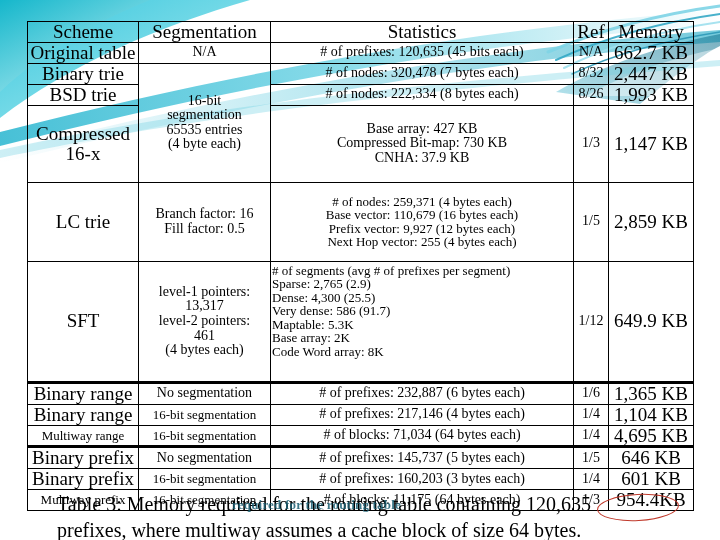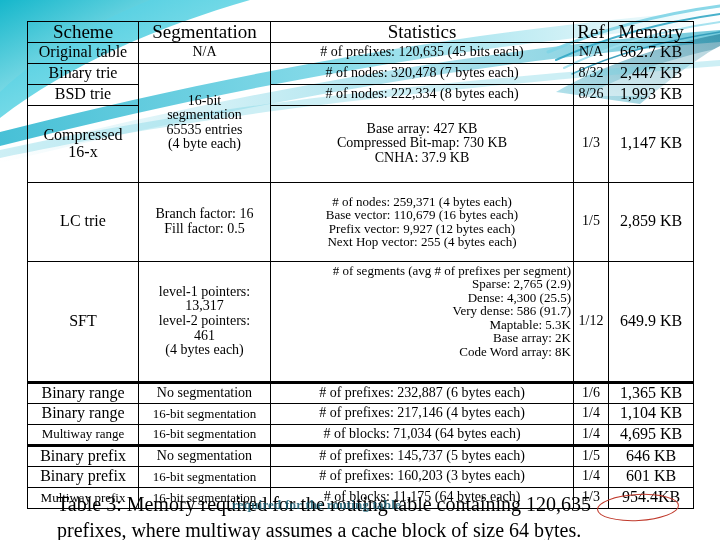--- a/index.html
+++ b/index.html
@@ -37,34 +37,34 @@
   .c-scheme{width:111px;}
   .c-seg{width:132px;}
   .c-stat{width:303px;}
   .c-ref{width:35px;}
   .c-mem{width:85px;}
 
   thead td{font-size:19px;padding:1px 2px;}
   .hdr-row td{border-bottom:3px solid #000;}
 
   .sz19{font-size:19px;}
-  .sz17{font-size:16px;}
+  .sz17{font-size:19px;}
   .sz16{font-size:14px;}
   .sz13{font-size:13px;}
   .sz11{font-size:14px;}
   .bold{font-weight:bold;margin-top:30px;}
   .thick-bottom{border-bottom:3px solid #000 !important;}
 
   .stat-lines div{white-space:nowrap;}
 
   
   .sft-stats{position:relative;}
   .sft-stats .inner{
     position:absolute;left:1px;top:2px;width:299px;
-    text-align:right;
+    text-align:left;
   }
 
   
   #caption{
     position:absolute;left:57px;top:492px;width:600px;
     font-size:20px;line-height:1.28;text-align:left;
     z-index:3;
   }
   #circle-hl{
     position:absolute;left:597px;top:494px;width:80px;height:25px;

